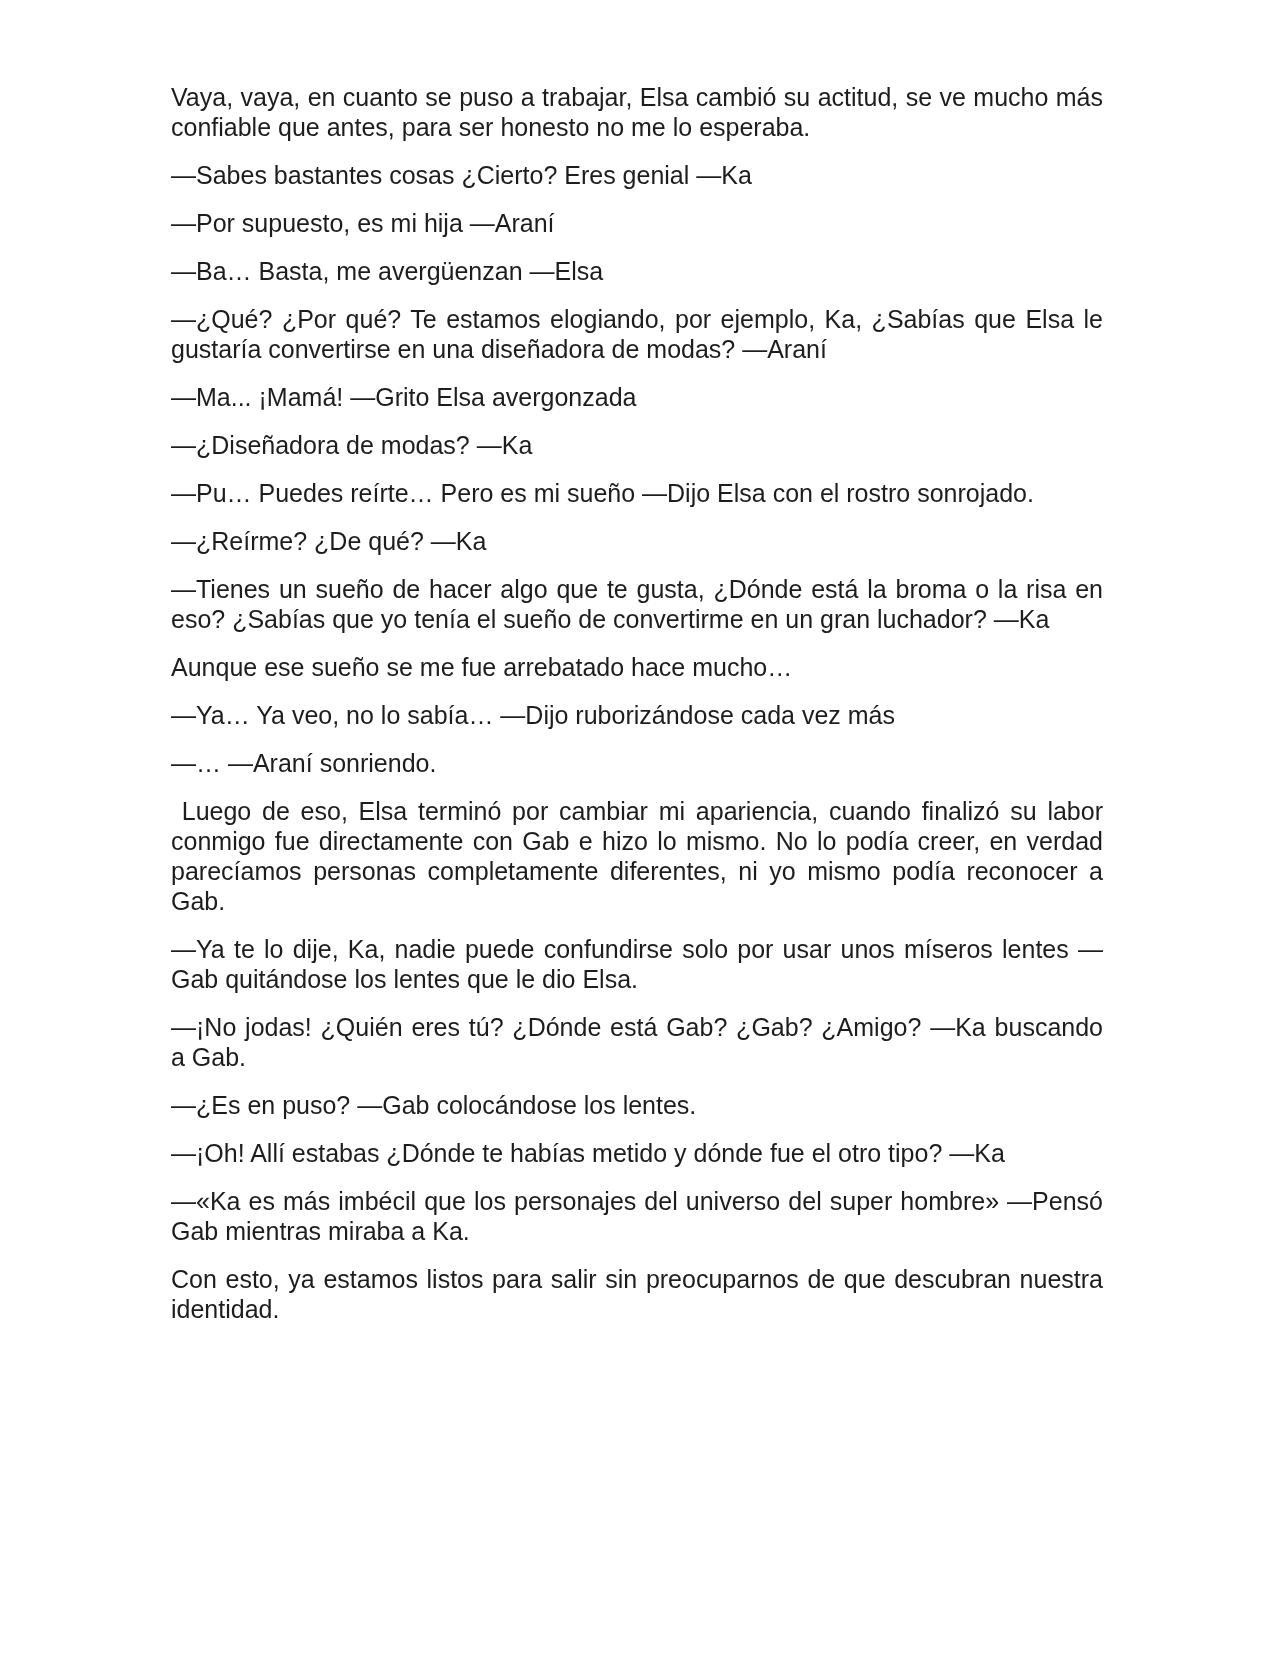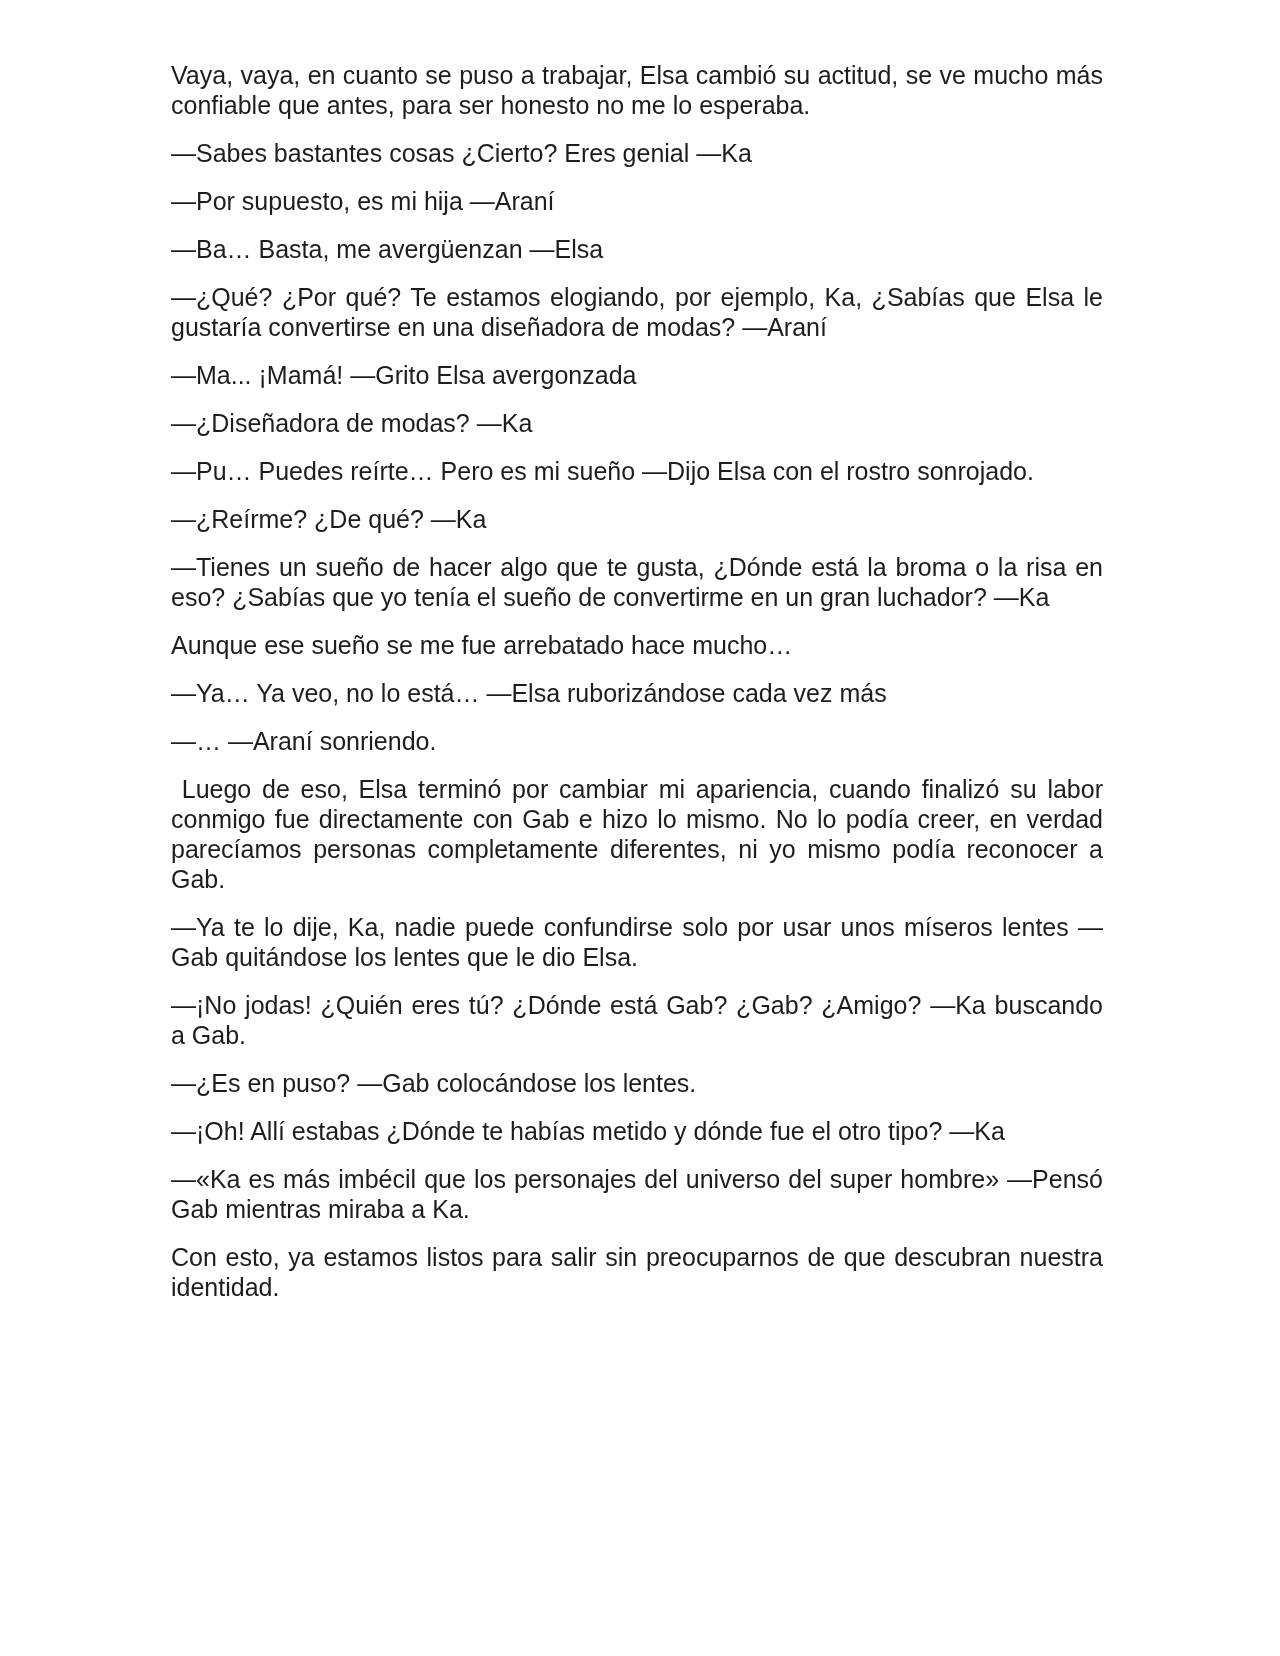--- a/index.html
+++ b/index.html
@@ -11,21 +11,21 @@
     width: 1280px;
     height: 1656px;
     overflow: hidden;
     position: relative;
   }
   .page {
     box-sizing: border-box;
     width: 1280px;
     height: 1336px;
     background: #ffffff;
-    padding: 60px 0 0 171px;
+    padding: 82px 0 0 171px;
   }
   .text-block {
     width: 932px;
     font-family: "Liberation Sans", "DejaVu Sans", sans-serif;
     font-size: 25px;
     line-height: 30px;
     color: #1d1d1d;
     text-align: justify;
   }
   .text-block p {
@@ -42,21 +42,21 @@
     <p>—Sabes bastantes cosas ¿Cierto? Eres genial —Ka</p>
     <p>—Por supuesto, es mi hija —Araní</p>
     <p>—Ba… Basta, me avergüenzan —Elsa</p>
     <p>—¿Qué? ¿Por qué? Te estamos elogiando, por ejemplo, Ka, ¿Sabías que Elsa le gustaría convertirse en una diseñadora de modas? —Araní</p>
     <p>—Ma... ¡Mamá! —Grito Elsa avergonzada</p>
     <p>—¿Diseñadora de modas? —Ka</p>
     <p>—Pu… Puedes reírte… Pero es mi sueño —Dijo Elsa con el rostro sonrojado.</p>
     <p>—¿Reírme? ¿De qué? —Ka</p>
     <p>—Tienes un sueño de hacer algo que te gusta, ¿Dónde está la broma o la risa en eso? ¿Sabías que yo tenía el sueño de convertirme en un gran luchador? —Ka</p>
     <p>Aunque ese sueño se me fue arrebatado hace mucho…</p>
-    <p>—Ya… Ya veo, no lo está… —Elsa ruborizándose cada vez más</p>
+    <p>—Ya… Ya veo, no lo sabía… —Dijo ruborizándose cada vez más</p>
     <p>—… —Araní sonriendo.</p>
     <p>&nbsp;Luego de eso, Elsa terminó por cambiar mi apariencia, cuando finalizó su labor conmigo fue directamente con Gab e hizo lo mismo. No lo podía creer, en verdad parecíamos personas completamente diferentes, ni yo mismo podía reconocer a Gab.</p>
     <p>—Ya te lo dije, Ka, nadie puede confundirse solo por usar unos míseros lentes —Gab quitándose los lentes que le dio Elsa.</p>
     <p>—¡No jodas! ¿Quién eres tú? ¿Dónde está Gab? ¿Gab? ¿Amigo? —Ka buscando a Gab.</p>
     <p>—¿Es en puso? —Gab colocándose los lentes.</p>
     <p>—¡Oh! Allí estabas ¿Dónde te habías metido y dónde fue el otro tipo? —Ka</p>
     <p>—«Ka es más imbécil que los personajes del universo del super hombre» —Pensó Gab mientras miraba a Ka.</p>
     <p>Con esto, ya estamos listos para salir sin preocuparnos de que descubran nuestra identidad.</p>
   </div>
 </main>

